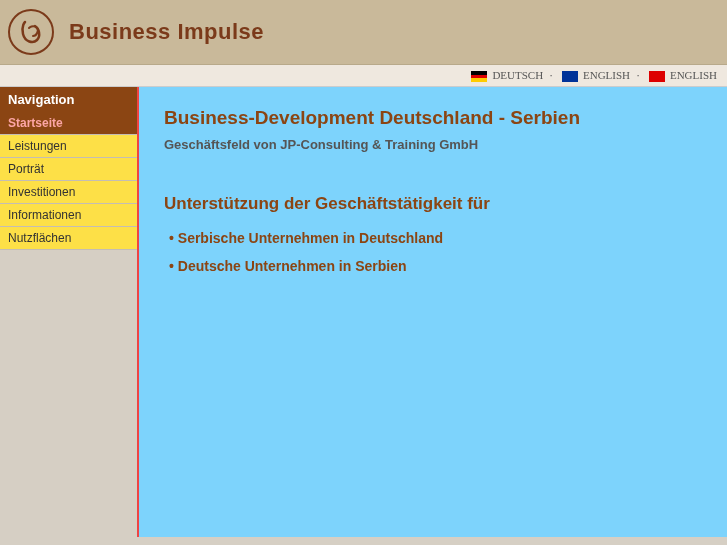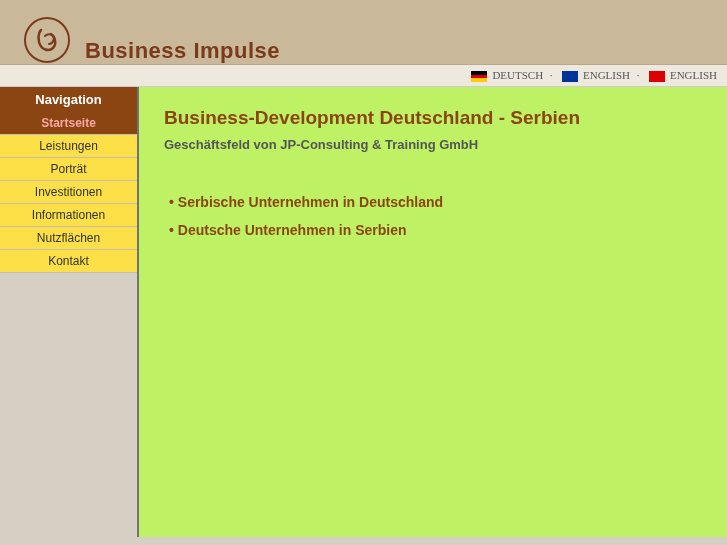--- a/index.html
+++ b/index.html
@@ -14,22 +14,22 @@
       font-family: Arial, Helvetica, sans-serif;
       font-size: 13px;
       background: #d6cfc4;
     }
 
     
     #header {
       background: #c9b99a;
       height: 65px;
       display: flex;
-      align-items: flex-end;
-      padding: 0 23px;
+      align-items: center;
+      padding: 0 7px;
       border-bottom: 1px solid #b8a98a;
     }
 
     #logo-icon {
       width: 48px;
       height: 48px;
       margin-right: 14px;
     }
 
     #site-title {
@@ -79,21 +79,20 @@
       min-height: 450px;
       background: #d6cfc4;
     }
 
     
     #sidebar {
       width: 137px;
       flex-shrink: 0;
       background: #d6cfc4;
       padding-top: 0;
-      text-align: center;
     }
 
     #nav-header {
       background: #8b4513;
       color: #fff;
       font-weight: bold;
       font-size: 13px;
       padding: 5px 8px;
     }
 
@@ -109,23 +108,23 @@
 
     .nav-item.active {
       background: #8b4513;
       color: #fca5a5;
       font-weight: bold;
     }
 
     
     #content {
       flex: 1;
-      background: #bef264;
+      background: #7dd3fc;
       padding: 20px 25px;
-      border-left: 2px solid #737373;
+      border-left: 2px solid #ef4444;
     }
 
     #page-heading {
       font-size: 19px;
       font-weight: bold;
       color: #8b4513;
       margin-bottom: 8px;
     }
 
     #page-subheading {
@@ -180,25 +179,25 @@
 <div id="main-layout">
 
   <div id="sidebar">
     <div id="nav-header">Navigation</div>
     <a href="#" class="nav-item active">Startseite</a>
     <a href="#" class="nav-item">Leistungen</a>
     <a href="#" class="nav-item">Porträt</a>
     <a href="#" class="nav-item">Investitionen</a>
     <a href="#" class="nav-item">Informationen</a>
     <a href="#" class="nav-item">Nutzflächen</a>
-    <a href="#" class="nav-item">Kontakt</a>
   </div>
 
   <div id="content">
     <h1 id="page-heading">Business-Development Deutschland - Serbien</h1>
     <p id="page-subheading">Geschäftsfeld von JP-Consulting &amp; Training GmbH</p>
 
+    <h2 id="support-heading">Unterstützung der Geschäftstätigkeit für</h2>
 
     <div class="bullet-item">Serbische Unternehmen in Deutschland</div>
     <div class="bullet-item">Deutsche Unternehmen in Serbien</div>
   </div>
 
 </div>
 
 </body></html>

